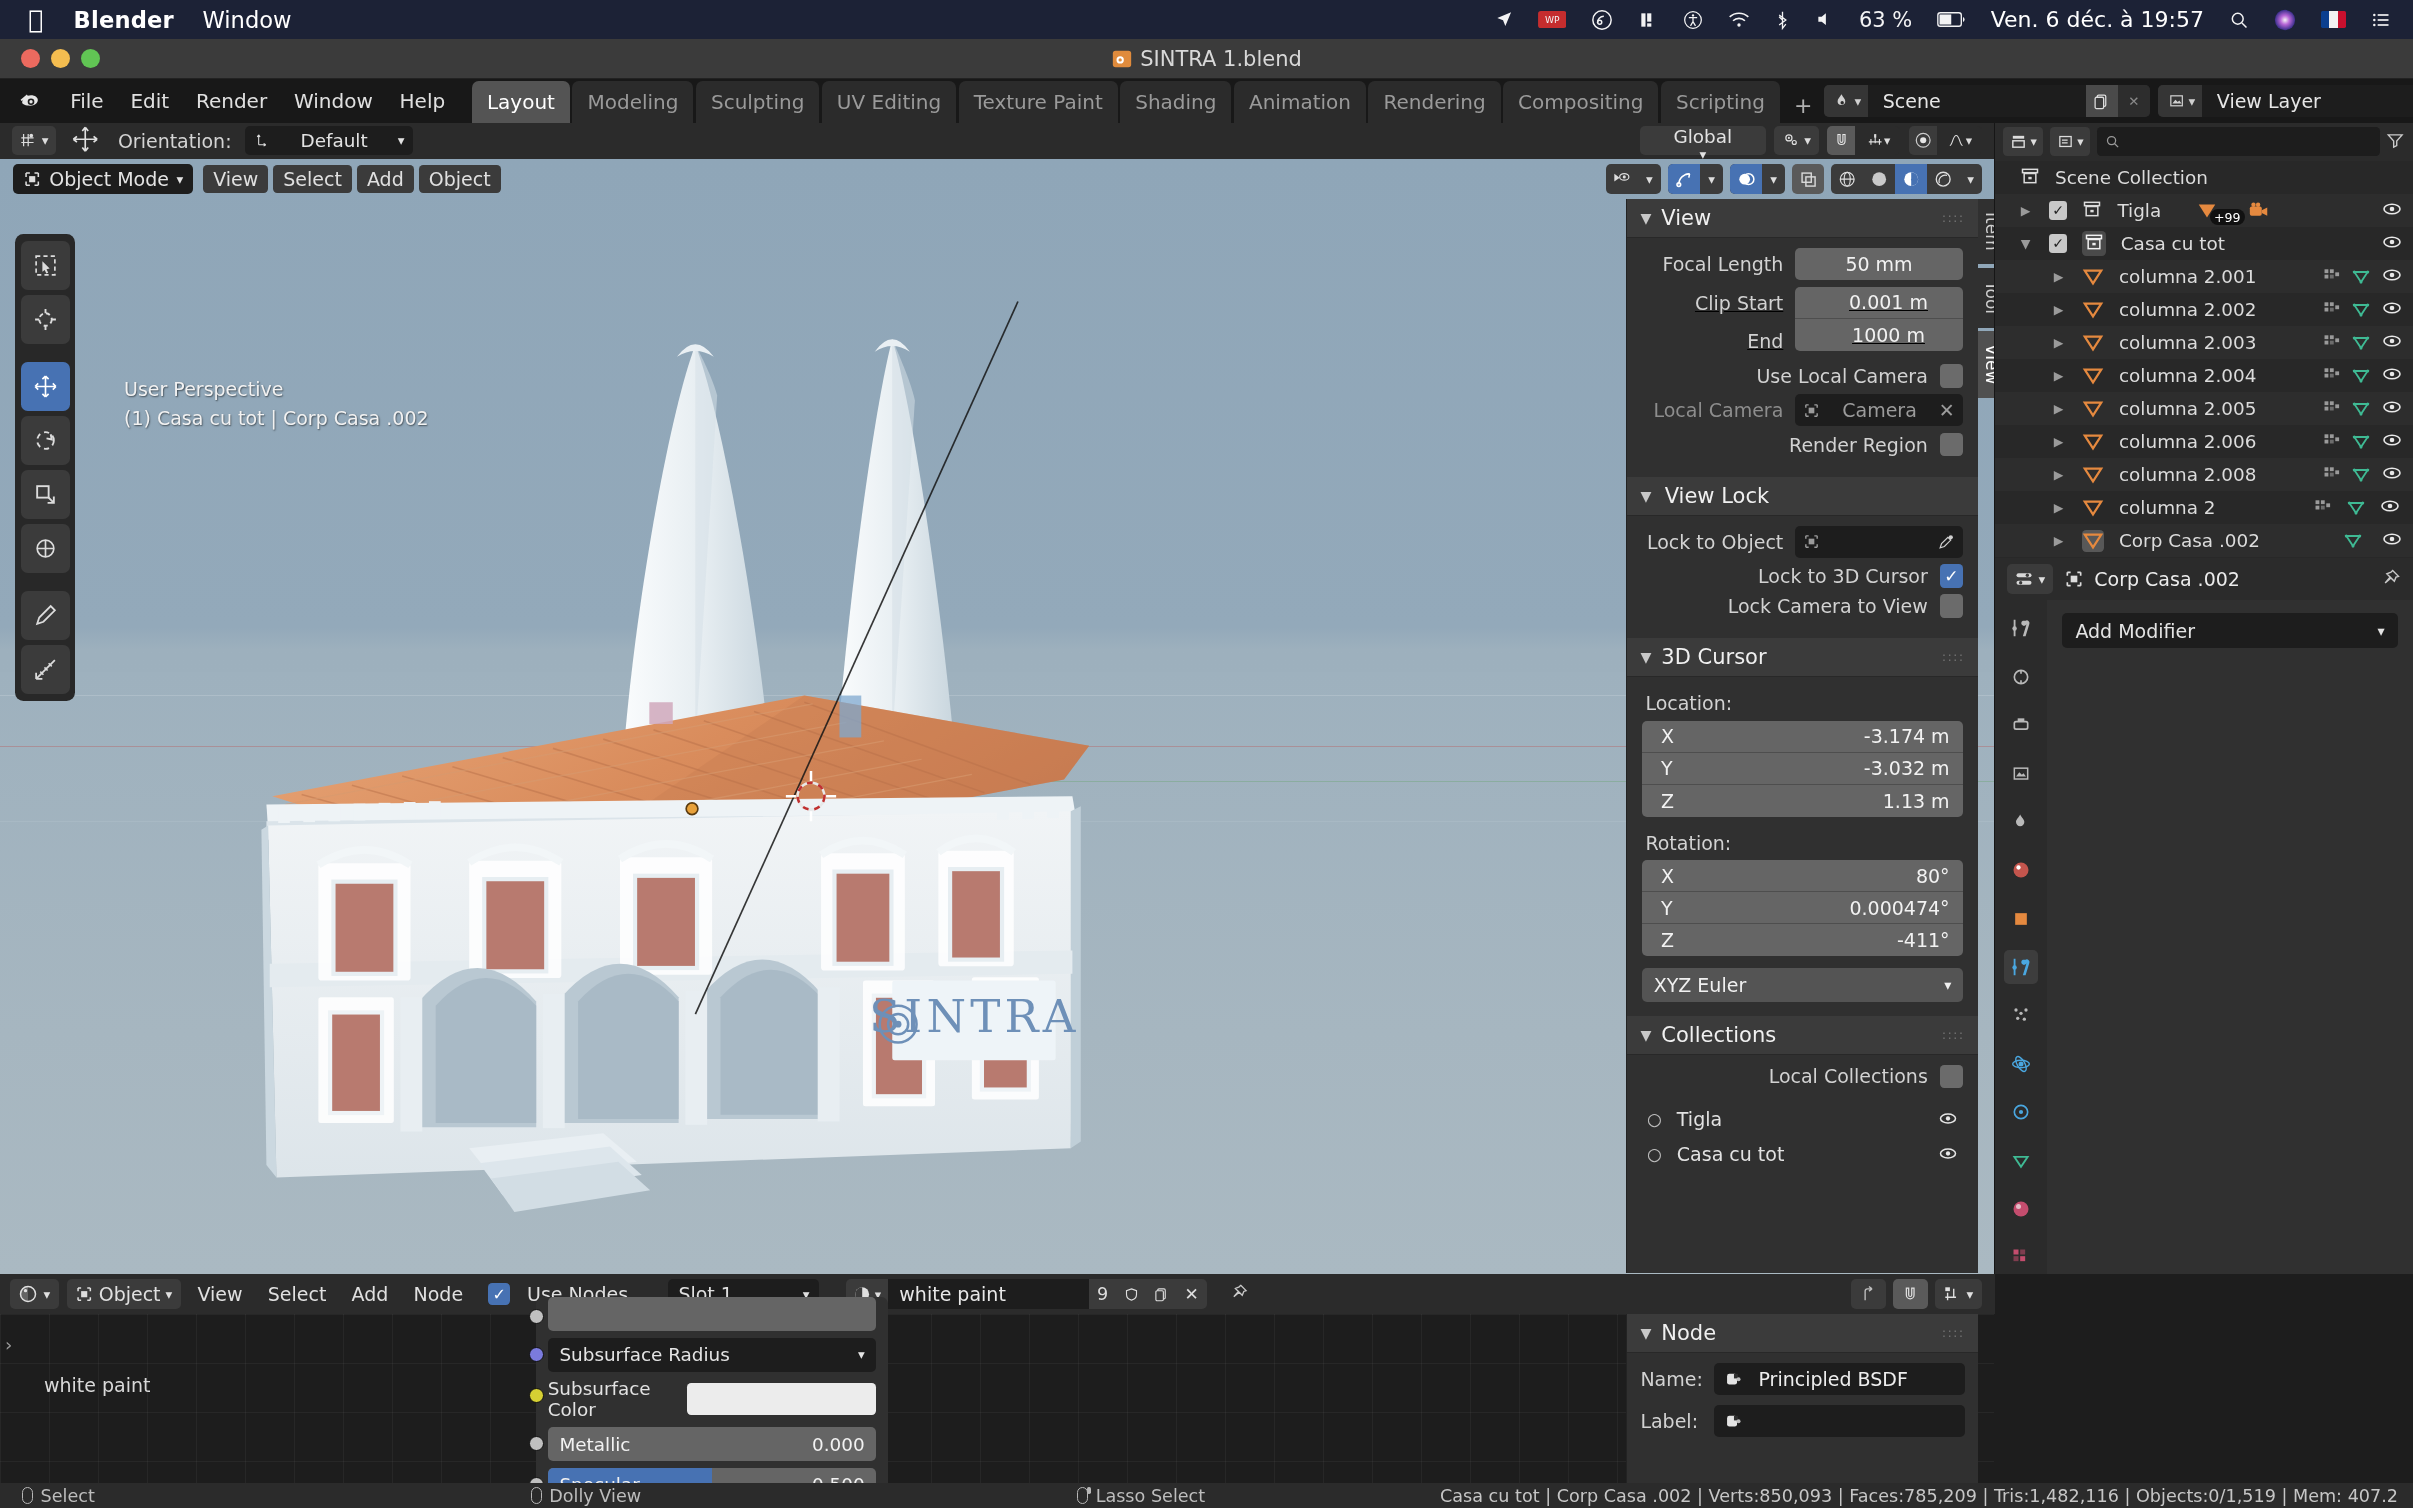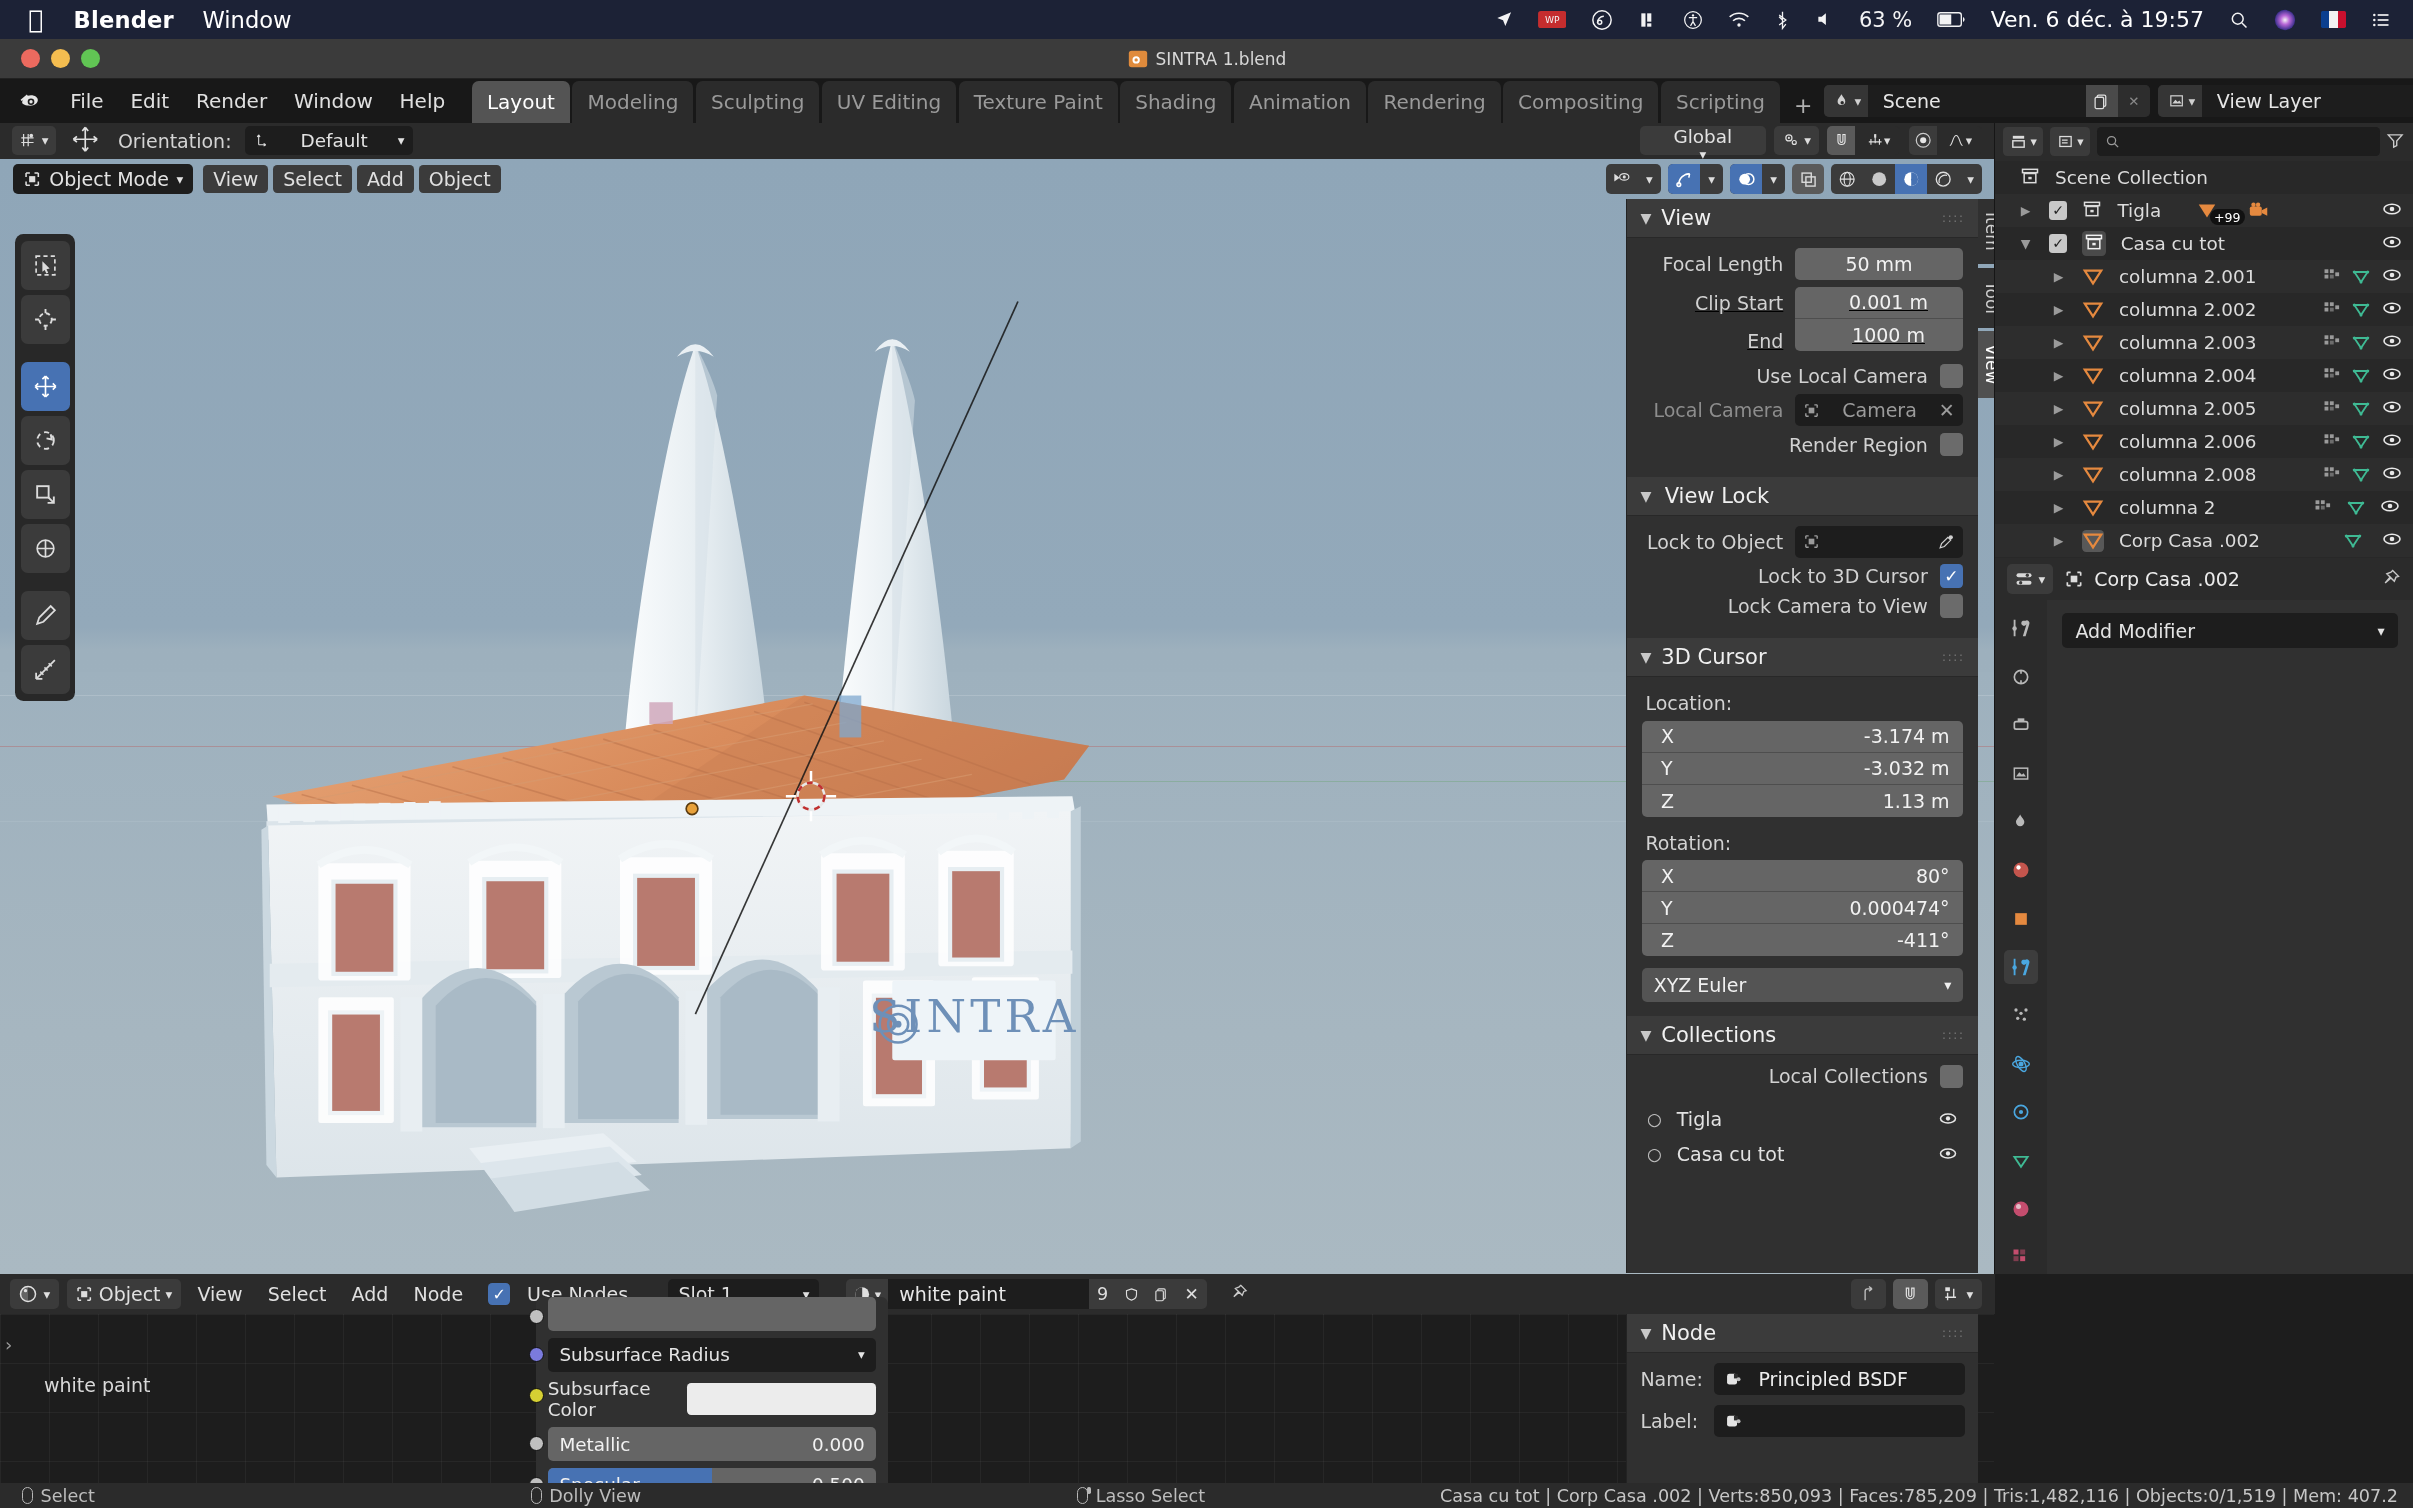--- a/index.html
+++ b/index.html
@@ -38,21 +38,21 @@
     border-bottom: 0.8px solid #222;
     display: flex; align-items: center;
     z-index: 40;
   }
   .traffic { display:flex; gap: 11px; margin-left: 21px; }
   .tl { width: 19px; height: 19px; border-radius: 50%; }
   .tl.r { background: #ec6a5f; } .tl.y { background: #f4bd50; } .tl.g { background: #61c554; }
   #wintitle {
     position: absolute; left: 0; right: 0; top: 39px; height: 40px;
     display: flex; align-items: center; justify-content: center;
-    gap: 7px; color: #d8d8d8; font-size: 17px; pointer-events: none;
+    gap: 7px; color: #d8d8d8; font-size: 21px; pointer-events: none;
     z-index: 41;
   }
 
   
   #topbar {
     position: absolute; left: 0; top: 79px; width: 2413px; height: 44px;
     background: #181818;
     display: flex; align-items: center;
     z-index: 30;
   }
@@ -757,20 +757,24 @@
           <svg width="18.4" height="18.4" viewBox="0 0 24 24">
               <circle cx="12" cy="12" r="9" fill="none" stroke="#ddd" stroke-width="1.8"></circle>
               <path d="M7 17a8 8 0 0 1 10-10" stroke="#ddd" stroke-width="1.6" fill="none"></path>
             </svg>
         </div>
         <div class="narrow" style="font-size:13.4px;">▾</div>
       </div>
     </div>
   </div>
 
+  <div id="vp-overlay-text">
+    <div>User Perspective</div>
+    <div>(1) Casa cu tot | Corp Casa .002</div>
+  </div>
 
   <div id="toolbar-left">
     <div class="tool-btn">
       <svg width="25" height="25" viewBox="0 0 24 24">
           <rect x="3" y="3" width="18" height="18" fill="none" stroke="#dcdcdc" stroke-width="1.6" stroke-dasharray="4 3"></rect>
           <path d="M9 8l7 7-3 .6 1.6 3.4-1.8.8-1.6-3.4L9 18z" fill="#dcdcdc"></path>
         </svg>
     </div>
     <div class="tool-btn">
       <svg width="25" height="25" viewBox="0 0 24 24">

